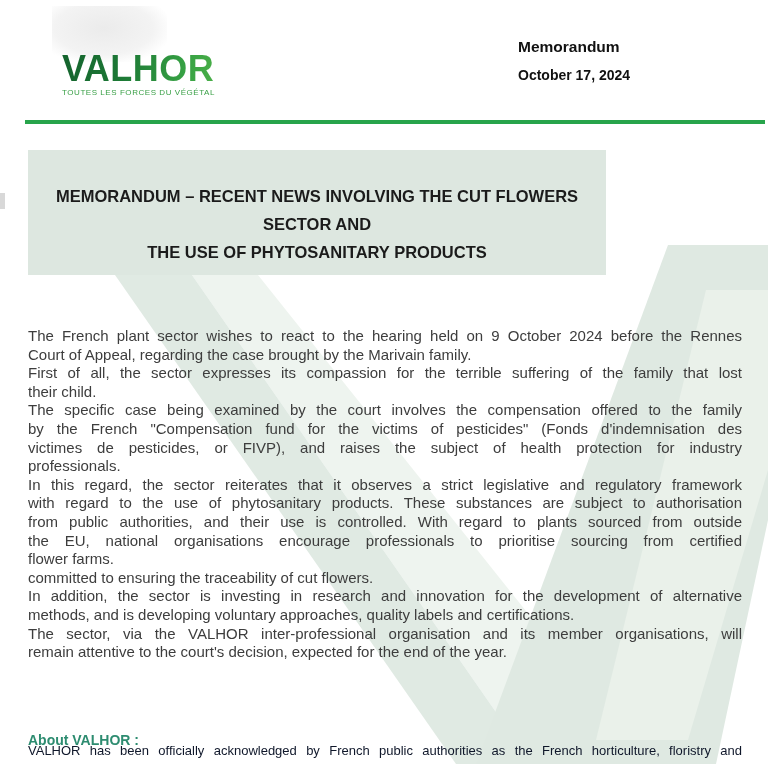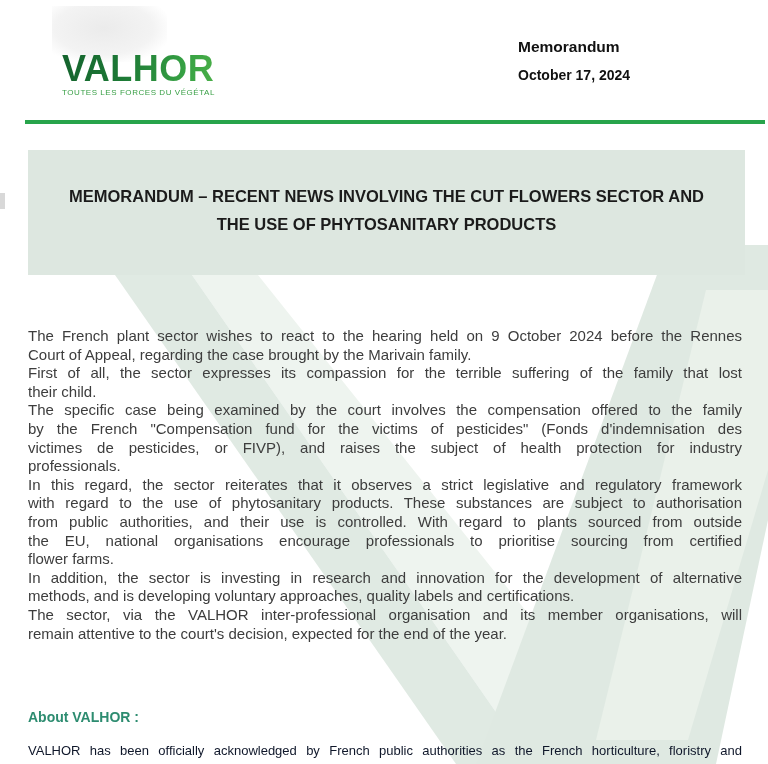--- a/index.html
+++ b/index.html
@@ -28,35 +28,35 @@
   }
   .logo-tagline{
     margin-top:2px;font-size:8px;font-weight:normal;letter-spacing:.55px;color:#3aa047;white-space:nowrap;
   }
   .memo-block{position:absolute;left:518px;top:38px;z-index:2;color:#111;}
   .memo-title{font-size:15.5px;font-weight:bold;}
   .memo-date{font-size:14px;font-weight:bold;margin-top:11px;}
   .green-rule{position:absolute;left:25px;top:120px;width:740px;height:4px;background:#27a44b;z-index:2;}
   
   .title-box{
-    position:absolute;left:28px;top:150px;width:717px;height:125px;z-index:2;
+    position:absolute;left:28px;top:150px;width:578px;height:125px;z-index:2;
     background:#dde7e0;box-sizing:border-box;padding:32px 14px 0 14px;
   }
   .title-line{
     text-align:center;font-size:16.5px;font-weight:bold;color:#1b1b1b;line-height:28px;
   }
   
   .body-text{position:absolute;left:28px;top:327px;width:714px;z-index:2;color:#3d3d3d;}
   .line{
     font-size:15px;line-height:18.6px;height:18.6px;overflow:hidden;
     text-align:justify;text-align-last:justify;
   }
   .line.last{text-align-last:left;}
   
-  .about-heading{position:absolute;left:28px;top:709px;z-index:2;font-size:14px;font-weight:bold;color:#2d8c70;}
+  .about-heading{position:absolute;left:28px;top:732px;z-index:2;font-size:14px;font-weight:bold;color:#2d8c70;}
   .about-para{
     position:absolute;left:28px;top:742px;width:714px;z-index:2;
     font-size:13px;line-height:18px;color:#0f172a;
     text-align:justify;text-align-last:justify;
   }
 </style>
 </head>
 <body>
 
 <div class="page">
@@ -95,20 +95,21 @@
       <div class="line last">their child.</div>
       <div class="line">The specific case being examined by the court involves the compensation offered to the family</div>
       <div class="line">by the French "Compensation fund for the victims of pesticides" (Fonds d'indemnisation des</div>
       <div class="line">victimes de pesticides, or FIVP), and raises the subject of health protection for industry</div>
       <div class="line last">professionals.</div>
       <div class="line">In this regard, the sector reiterates that it observes a strict legislative and regulatory framework</div>
       <div class="line">with regard to the use of phytosanitary products. These substances are subject to authorisation</div>
       <div class="line">from public authorities, and their use is controlled. With regard to plants sourced from outside</div>
       <div class="line">the EU, national organisations encourage professionals to prioritise sourcing from certified</div>
       <div class="line last">flower farms.</div>
+      <div class="line last">committed to ensuring the traceability of cut flowers.</div>
       <div class="line">In addition, the sector is investing in research and innovation for the development of alternative</div>
       <div class="line last">methods, and is developing voluntary approaches, quality labels and certifications.</div>
       <div class="line">The sector, via the VALHOR inter-professional organisation and its member organisations, will</div>
       <div class="line last">remain attentive to the court's decision, expected for the end of the year.</div>
     </div>
 
   <div class="about-heading">About VALHOR :</div>
   <div class="about-para">VALHOR has been officially acknowledged by French public authorities as the French horticulture, floristry and</div>
 
 </div>

